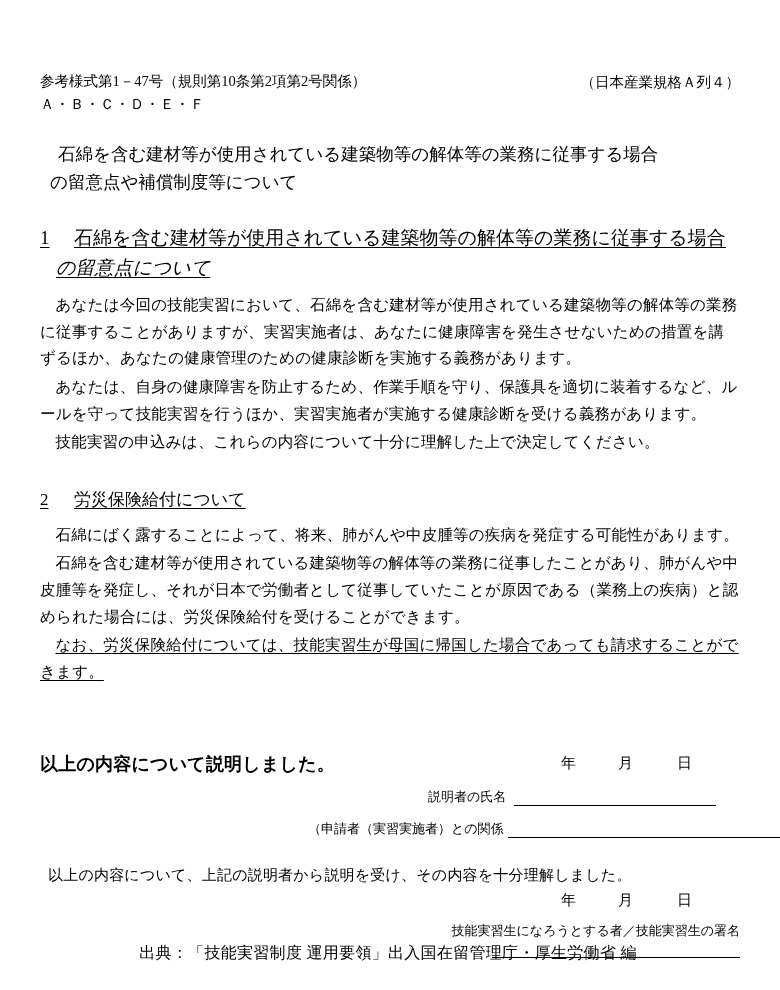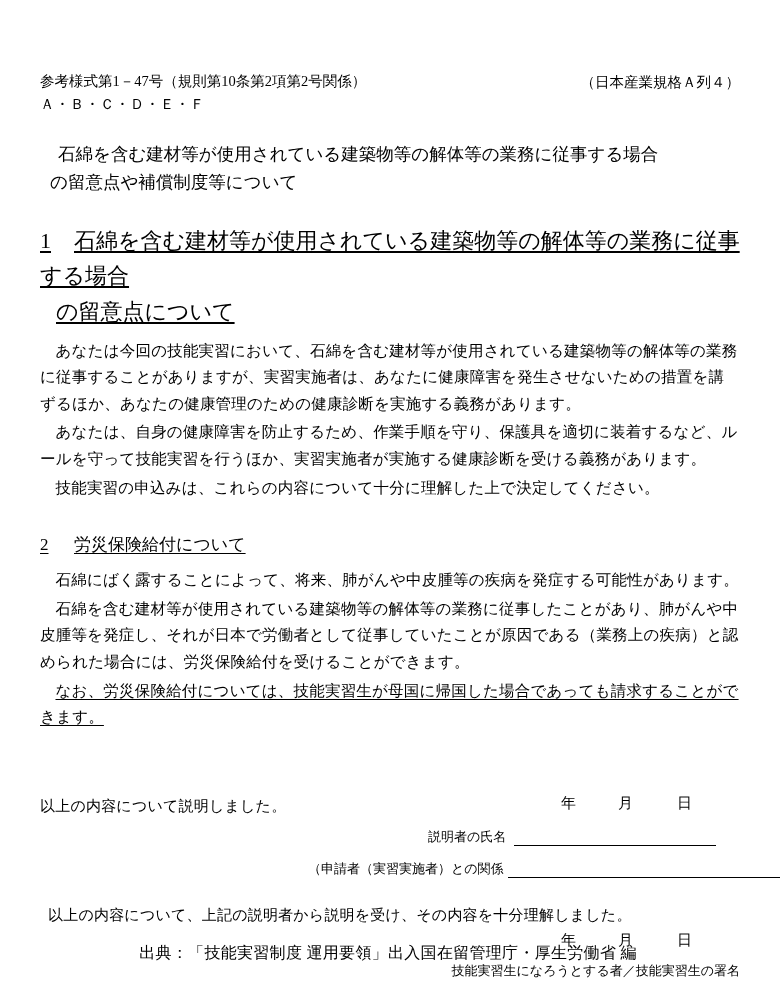--- a/index.html
+++ b/index.html
@@ -56,34 +56,35 @@
   .doc-title .l2 {
     display: block;
     margin-left: -8px;
   }
 
   
   .section {
     margin-top: 26px;
   }
   .section-heading {
-    font-size: 22px;
+    font-size: 19px;
     line-height: 1.62;
   }
   .section-heading .hnum {
     display: inline-block;
     width: 34px;
   }
   .u {
     text-decoration: underline;
     text-underline-offset: 3px;
   }
   .section-heading .hline2 {
     display: block;
     margin-left: 16px;
+    font-style: italic;
   }
 
   .para {
     font-size: 15.5px;
     line-height: 1.72;
     text-indent: 1em;
     margin-top: 2px;
     letter-spacing: 0.2px;
   }
   .para.first {
@@ -105,22 +106,23 @@
     display: inline-block;
     width: 34px;
   }
 
   
   .sig-block {
     margin-top: 66px;
     font-size: 15px;
   }
   .sig-line-1 {
-    font-size: 15px;
+    font-size: 18px;
     letter-spacing: 0.2px;
+    font-weight: bold;
   }
   .date-row {
     position: relative;
     height: 20px;
     margin-top: -22px;
     text-align: right;
     font-size: 15px;
     padding-right: 48px;
   }
   .date-row span {

